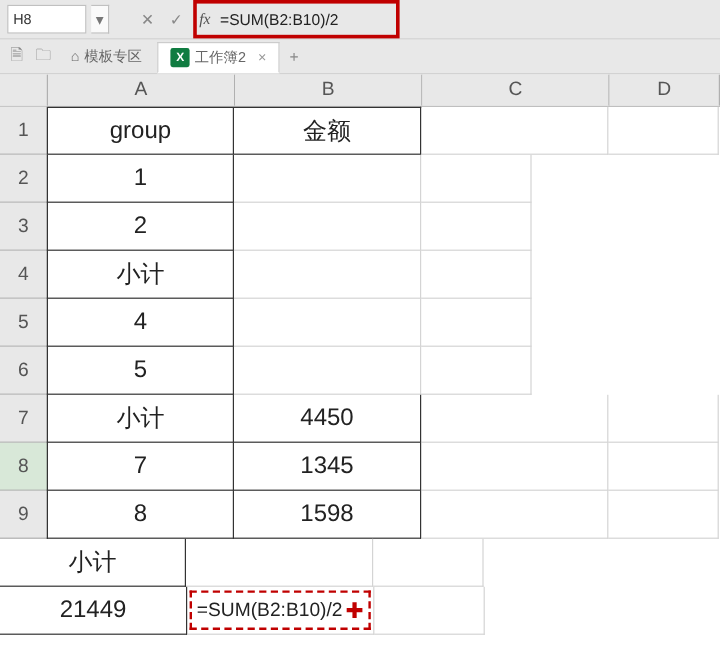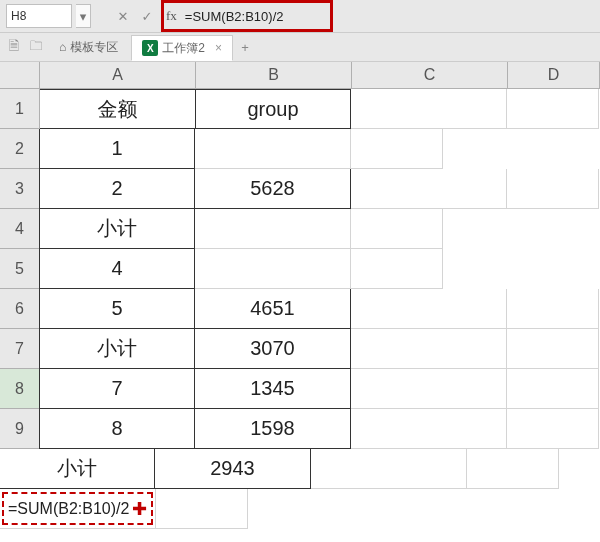--- a/index.html
+++ b/index.html
@@ -2,21 +2,21 @@
 <html><head>
 <meta charset="utf-8">
 <style>
 html,body{margin:0;padding:0;font-family:"Microsoft YaHei",Arial,sans-serif;font-size:13px;background:#f0f0f0;color:#333;overflow:hidden}
 .app{width:600px;height:542px;background:#fff;display:flex;flex-direction:column}
 .formula-bar{background:#e8e8e8;border-bottom:1px solid #ccc;height:32px;display:flex;align-items:center;padding:0 6px;gap:4px}
 .name-box{width:56px;height:22px;background:#fff;border:1px solid #c0c0c0;padding:0 4px;font-size:12px;display:flex;align-items:center}
 .nb-drop{width:14px;height:22px;border:1px solid #c0c0c0;border-left:none;background:#fafafa;display:flex;align-items:center;justify-content:center;color:#777}
 .fb-gap{width:14px}
 .fb-btn{width:20px;height:22px;display:flex;align-items:center;justify-content:center;color:#888;font-size:13px}
-.fx{font-family:Georgia,serif;color:#555}
+.fx{font-style:italic;font-family:Georgia,serif;color:#555}
 .formula-highlight{border:3px solid #c00000;height:26px;display:flex;align-items:center;padding:0 6px 0 2px;min-width:158px;position:relative}
 .formula-highlight .fx{margin-right:8px;color:#555}
 .formula-text{font-size:13px;color:#222}
 .tab-bar{background:#e8e8e8;border-bottom:1px solid #ccc;height:28px;display:flex;align-items:center;padding:0 4px;gap:2px}
 .tab-icon{width:20px;height:20px;display:flex;align-items:center;justify-content:center;color:#888}
 .tab{height:24px;padding:0 10px;display:flex;align-items:center;gap:4px;font-size:12px;color:#666;border:1px solid transparent}
 .tab.active{background:#fff;border:1px solid #ccc;border-bottom-color:#fff;position:relative;top:1px}
 .excel-badge{width:16px;height:16px;display:inline-flex;align-items:center;justify-content:center;background:#107c41;color:#fff;font-size:10px;font-weight:bold;border-radius:2px}
 .sheet{flex:1;display:flex;flex-direction:column;overflow:hidden}
 .col-head{display:flex;height:26px;border-bottom:1px solid #b0b0b0}
@@ -73,85 +73,83 @@
   <div class="col-head">
     <div class="corner"></div>
     <div class="ch colA">A</div>
     <div class="ch colB">B</div>
     <div class="ch colC">C</div>
     <div class="ch colD">D</div>
   </div>
   <div class="grid">
     <div class="row row1">
       <div class="rh">1</div>
+      <div class="cell colA dataA">group</div>
       <div class="cell colB dataB">金额</div>
-      <div class="cell colA dataA">group</div>
       <div class="cell colC"></div>
       <div class="cell colD"></div>
     </div>
     <div class="row">
       <div class="rh">2</div>
       <div class="cell colA dataA">1</div>
       <div class="cell colC"></div>
       <div class="cell colD"></div>
     </div>
     <div class="row">
       <div class="rh">3</div>
       <div class="cell colA dataA">2</div>
-      <div class="cell colB dataB">5628</div>
       <div class="cell colC"></div>
       <div class="cell colD"></div>
     </div>
     <div class="row">
       <div class="rh">4</div>
       <div class="cell colA dataA">小计</div>
       <div class="cell colC"></div>
       <div class="cell colD"></div>
     </div>
     <div class="row">
       <div class="rh">5</div>
       <div class="cell colA dataA">4</div>
       <div class="cell colC"></div>
       <div class="cell colD"></div>
     </div>
     <div class="row">
       <div class="rh">6</div>
       <div class="cell colA dataA">5</div>
-      <div class="cell colB dataB">4651</div>
       <div class="cell colC"></div>
       <div class="cell colD"></div>
     </div>
     <div class="row">
       <div class="rh">7</div>
       <div class="cell colA dataA">小计</div>
-      <div class="cell colB dataB">3070</div>
+      <div class="cell colB dataB">4450</div>
       <div class="cell colC"></div>
       <div class="cell colD"></div>
     </div>
     <div class="row">
       <div class="rh sel">8</div>
       <div class="cell colA dataA">7</div>
       <div class="cell colB dataB">1345</div>
       <div class="cell colC"></div>
       <div class="cell colD"></div>
     </div>
     <div class="row">
       <div class="rh">9</div>
       <div class="cell colA dataA">8</div>
       <div class="cell colB dataB">1598</div>
       <div class="cell colC"></div>
       <div class="cell colD"></div>
     </div>
     <div class="row">
       <div class="cell colA dataA">小计</div>
-      <div class="cell colB dataB">2943</div>
       <div class="cell colC"></div>
       <div class="cell colD"></div>
     </div>
     <div class="row">
+      <div class="cell colB dataB">21449</div>
       <div class="cell colC">
         <div class="formula-overlay">
           <span>=SUM(B2:B10)/2</span>
           <span class="cursor-dot">✚</span>
         </div>
       </div>
       <div class="cell colD"></div>
     </div>
   </div>
 </div>

